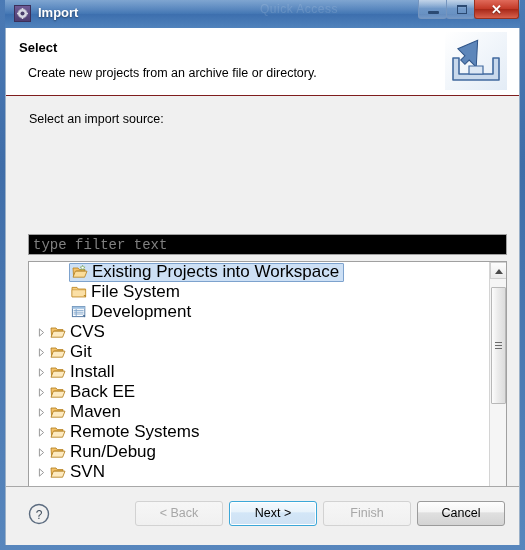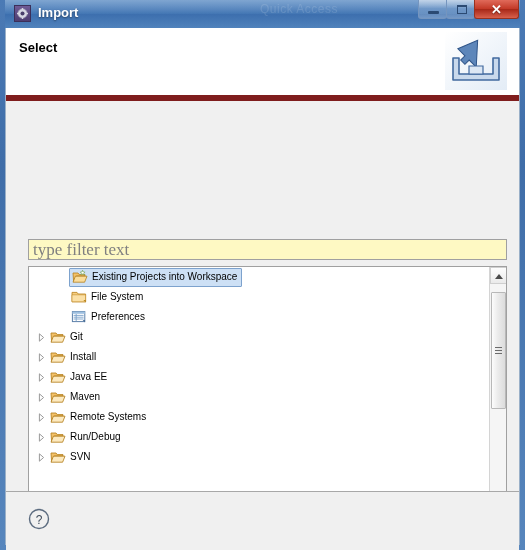--- a/index.html
+++ b/index.html
@@ -130,21 +130,21 @@
     border: 1px solid #9ab0c8;
     border-top: none;
     box-sizing: border-box;
   }
 
   
   .header {
     position: relative;
     height: 67px;
     background: #ffffff;
-    border-bottom: 6px solid #7f1d1d;
+    border-bottom: 1px solid #7f1d1d;
     overflow: hidden;
   }
   .header-title {
     position: absolute;
     left: 13px; top: 12px;
     font-size: 13px;
     font-weight: bold;
     color: #000;
   }
   .header-sub {
@@ -169,24 +169,24 @@
     position: absolute;
     left: 23px; top: 16px;
     font-size: 12.5px;
   }
   .filter-input {
     position: absolute;
     left: 22px; top: 138px;
     width: 479px;
     height: 21px;
     box-sizing: border-box;
-    background: #fef9c3;
+    background: #000000;
     border: 1px solid #a0a0a0;
-    font-family: Liberation Serif, serif;
-    font-size: 17px;
+    font-family: Liberation Mono, monospace;
+    font-size: 14px;
     color: #808080;
     padding: 0 4px;
     line-height: 19px;
     outline: none;
   }
   .filter-input::placeholder { color: #808080; opacity: 1; }
 
   
   .tree-box {
     position: absolute;
@@ -220,21 +220,21 @@
     position: relative;
   }
   .tw-arrow svg { display: block; }
   .tw-icon {
     width: 16px; height: 16px;
     flex: 0 0 auto;
     margin-right: 4px;
     position: relative;
   }
   .tw-label {
-    font-size: 10px;
+    font-size: 17px;
     color: #000;
     line-height: 16px;
   }
   .tree-row.leaf { padding-left: 42px; }
   .tree-row.selected .selwrap {
     background: #cde0f5;
     border: 1px solid #7da2cd;
     border-radius: 1px;
     padding: 0px 4px 1px 2px;
     margin-left: -2px;
@@ -374,37 +374,39 @@
       <div class="winbtn close">
         <span class="glyph">✕</span>
       </div>
     </div>
   </div>
 
   <div class="client">
 
     <div class="header">
       <div class="header-title">Select</div>
+      <div class="header-sub">Create new projects from an archive file or directory.</div>
       <div class="header-icon">
         <svg viewBox="0 0 62 58" xmlns="http://www.w3.org/2000/svg">
           <defs>
             <linearGradient id="bgfade" x1="0" y1="0" x2="1" y2="1">
               <stop offset="0%" stop-color="#ffffff"></stop>
               <stop offset="100%" stop-color="#e3ecf6"></stop>
             </linearGradient>
           </defs>
           <rect x="0" y="0" width="62" height="58" fill="url(#bgfade)"></rect>
           <path d="M22 8 L40 28 L30 28 L30 34 L24 34 L24 28 L14 28 Z" transform="rotate(45 27 21)" fill="#5d86ba" stroke="#2f5488" stroke-width="1"></path>
           <path d="M8 26 L8 48 L54 48 L54 26 L48 26 L48 42 L14 42 L14 26 Z" fill="#c9d9ec" stroke="#41699e" stroke-width="1.6" stroke-linejoin="round"></path>
           <path d="M24 34 L38 34 L38 42 L24 42 Z" fill="#dce7f4" stroke="#41699e" stroke-width="1.2"></path>
         </svg>
       </div>
     </div>
 
     <div class="body-area">
+      <div class="source-label">Select an import source:</div>
 
       <input class="filter-input" type="text" placeholder="type filter text" style="">
 
       <div class="tree-box">
         <div class="tree-viewport" id="tree-viewport">
             <div class="tree-row leaf selected">
               <span class="selwrap">
                 <span class="tw-icon"><svg viewBox="0 0 16 16" xmlns="http://www.w3.org/2000/svg">
                     <path d="M1 4 L6 4 L7.3 5.6 L13 5.6 L13 7 L4.2 7 L1.6 12.8 Z" fill="#f3c169" stroke="#b4801f" stroke-width="0.8"></path>
                     <path d="M3.4 7.2 L15 7.2 L12.6 13.2 L1 13.2 Z" fill="#fbdd9b" stroke="#b4801f" stroke-width="0.8"></path>
@@ -429,21 +431,35 @@
                     <rect x="1.4" y="2.6" width="12.4" height="10" fill="#ffffff" stroke="#5b7fa8" stroke-width="1"></rect>
                     <rect x="1.4" y="2.6" width="12.4" height="2.2" fill="#9fc0e0"></rect>
                     <g stroke="#7ba2c9" stroke-width="0.9">
                       <line x1="2.6" y1="6.4" x2="12.6" y2="6.4"></line>
                       <line x1="2.6" y1="8.2" x2="12.6" y2="8.2"></line>
                       <line x1="2.6" y1="10" x2="12.6" y2="10"></line>
                       <line x1="5.2" y1="5" x2="5.2" y2="12.2"></line>
                     </g>
                     <path d="M11.6 11 L14 11 L14 13.4 Z" fill="#4b6e96"></path>
                   </svg></span>
-                <span class="tw-label">Preferences</span>
+                <span class="tw-label">Development</span>
+              </span>
+            </div>
+            <div class="tree-row">
+              <span class="tw-arrow">
+                <svg viewBox="0 0 11 11" xmlns="http://www.w3.org/2000/svg">
+                  <path d="M3.4 1.8 L7.6 5.5 L3.4 9.2 Z" fill="none" stroke="#9a9a9a" stroke-width="1"></path>
+                </svg>
+              </span>
+              <span class="selwrap">
+                <span class="tw-icon"><svg viewBox="0 0 16 16" xmlns="http://www.w3.org/2000/svg">
+                    <path d="M1 4 L6 4 L7.3 5.6 L13 5.6 L13 7 L4.2 7 L1.6 12.8 Z" fill="#f3c169" stroke="#b4801f" stroke-width="0.85"></path>
+                    <path d="M3.4 7.2 L15 7.2 L12.6 13.2 L1 13.2 Z" fill="#fdeac0" stroke="#b4801f" stroke-width="0.85"></path>
+                  </svg></span>
+                <span class="tw-label">CVS</span>
               </span>
             </div>
             <div class="tree-row">
               <span class="tw-arrow">
                 <svg viewBox="0 0 11 11" xmlns="http://www.w3.org/2000/svg">
                   <path d="M3.4 1.8 L7.6 5.5 L3.4 9.2 Z" fill="none" stroke="#9a9a9a" stroke-width="1"></path>
                 </svg>
               </span>
               <span class="selwrap">
                 <span class="tw-icon"><svg viewBox="0 0 16 16" xmlns="http://www.w3.org/2000/svg">
@@ -471,21 +487,21 @@
               <span class="tw-arrow">
                 <svg viewBox="0 0 11 11" xmlns="http://www.w3.org/2000/svg">
                   <path d="M3.4 1.8 L7.6 5.5 L3.4 9.2 Z" fill="none" stroke="#9a9a9a" stroke-width="1"></path>
                 </svg>
               </span>
               <span class="selwrap">
                 <span class="tw-icon"><svg viewBox="0 0 16 16" xmlns="http://www.w3.org/2000/svg">
                     <path d="M1 4 L6 4 L7.3 5.6 L13 5.6 L13 7 L4.2 7 L1.6 12.8 Z" fill="#f3c169" stroke="#b4801f" stroke-width="0.85"></path>
                     <path d="M3.4 7.2 L15 7.2 L12.6 13.2 L1 13.2 Z" fill="#fdeac0" stroke="#b4801f" stroke-width="0.85"></path>
                   </svg></span>
-                <span class="tw-label">Java EE</span>
+                <span class="tw-label">Back EE</span>
               </span>
             </div>
             <div class="tree-row">
               <span class="tw-arrow">
                 <svg viewBox="0 0 11 11" xmlns="http://www.w3.org/2000/svg">
                   <path d="M3.4 1.8 L7.6 5.5 L3.4 9.2 Z" fill="none" stroke="#9a9a9a" stroke-width="1"></path>
                 </svg>
               </span>
               <span class="selwrap">
                 <span class="tw-icon"><svg viewBox="0 0 16 16" xmlns="http://www.w3.org/2000/svg">
@@ -557,16 +573,22 @@
       </div>
     </div>
 
     <div class="footer">
       <div class="help-btn">
         <svg viewBox="0 0 22 22" xmlns="http://www.w3.org/2000/svg">
           <circle cx="11" cy="11" r="9.5" fill="none" stroke="#5b6b7f" stroke-width="1.4"></circle>
           <text x="11" y="15.5" text-anchor="middle" font-family="Liberation Sans, sans-serif" font-size="12" fill="#3f4c5c">?</text>
         </svg>
       </div>
+      <div class="btn-row" id="btn-row">
+          <button class="btn disabled" disabled="">&lt; Back</button>
+          <button class="btn default">Next &gt;</button>
+          <button class="btn disabled" disabled="">Finish</button>
+          <button class="btn cancel">Cancel</button>
+        </div>
     </div>
 
   </div>
 </div>
 
 </body></html>

